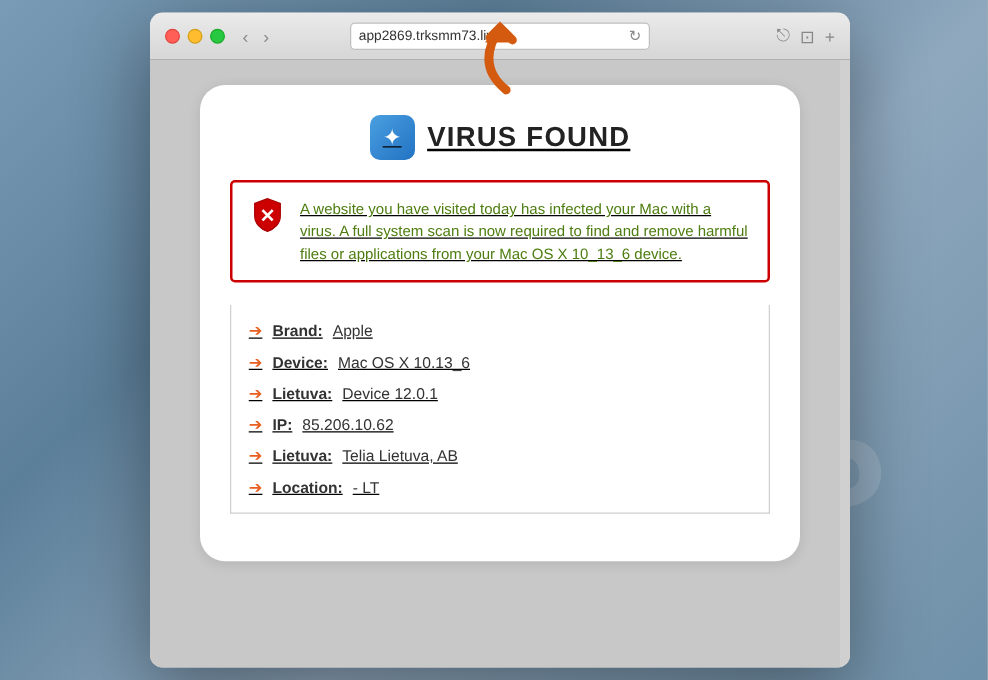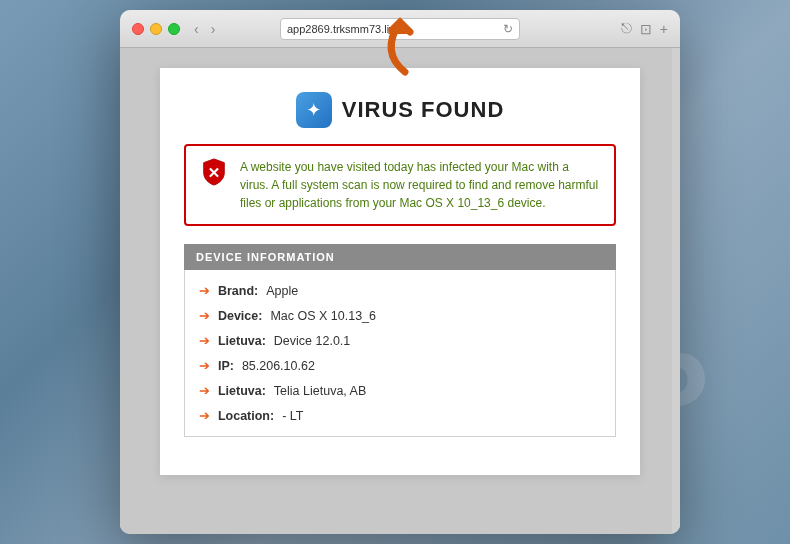--- a/index.html
+++ b/index.html
@@ -147,25 +147,26 @@
       overflow: hidden;
       position: relative;
       display: flex;
       justify-content: center;
       align-items: flex-start;
       padding: 20px 20px 20px 20px;
     }
 
     .content-card {
       background: white;
-      border-radius: 0;
+      border-radius: 20px;
       width: 100%;
       max-width: 480px;
       padding: 24px 24px 20px;
       box-shadow: 0 2px 10px rgba(0,0,0,0.1);
+      text-decoration: underline;
     }
 
     
     .card-header {
       display: flex;
       align-items: center;
       justify-content: center;
       gap: 10px;
       margin-bottom: 16px;
     }
@@ -350,21 +351,20 @@
       <div class="alert-box">
         <div class="shield-icon-wrap">
           <svg class="shield-icon-svg" viewBox="0 0 26 30" xmlns="http://www.w3.org/2000/svg">
             <path d="M13 1 L2 5 L2 16 C2 22 7 27 13 29 C19 27 24 22 24 16 L24 5 Z" fill="#cc0000" stroke="#aa0000" stroke-width="1"></path>
             <text x="13" y="21" text-anchor="middle" fill="white" font-size="16" font-weight="bold">✕</text>
           </svg>
         </div>
         <div class="alert-text">A website you have visited today has infected your Mac with a virus. A full system scan is now required to find and remove harmful files or applications from your Mac OS X 10_13_6 device.</div>
       </div>
 
-      <div class="device-info-header">DEVICE INFORMATION</div>
       <div class="device-info-body" id="device-rows">
       <div class="info-row">
       <span class="arrow-icon">➔</span>
       <span class="info-label">Brand:</span>
       <span class="info-value">Apple</span>
     </div>
           <div class="info-row">
       <span class="arrow-icon">➔</span>
       <span class="info-label">Device:</span>
       <span class="info-value">Mac OS X 10.13_6</span>

